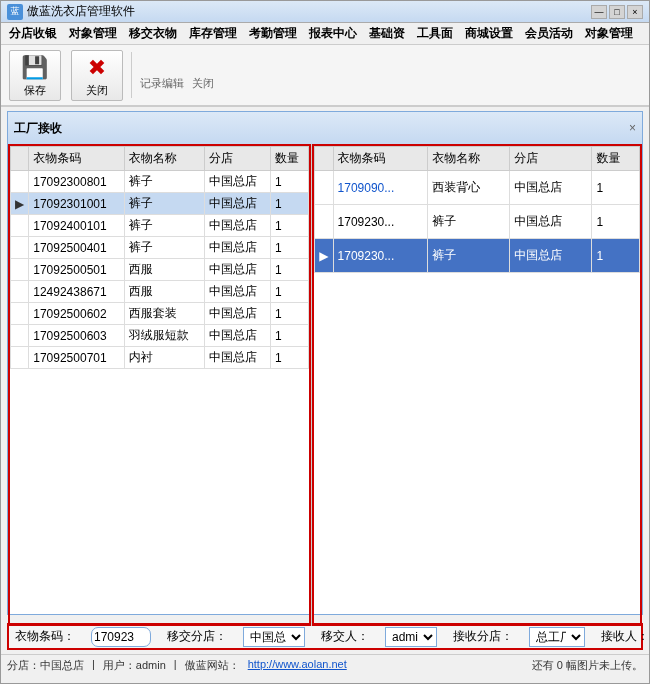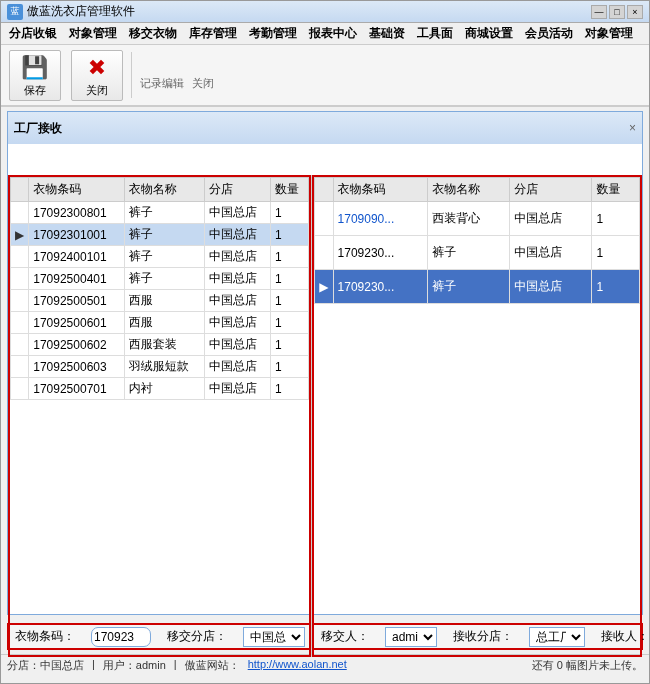--- a/index.html
+++ b/index.html
@@ -120,21 +120,20 @@
     .panel-close {
       font-size: 12px;
       cursor: pointer;
       color: #666;
     }
 
     
     .panel-body {
       display: flex;
       height: calc(100% - 20px);
-      margin-top: 31px;
     }
 
     .left-table-area {
       width: 48%;
       border-right: 1px solid #ccc;
       overflow: hidden;
       position: relative;
     }
     .right-table-area {
       width: 52%;
@@ -361,21 +360,21 @@
                 </tr>
                 <tr>
                   <td class="row-indicator"></td>
                   <td>17092500501</td>
                   <td>西服</td>
                   <td>中国总店</td>
                   <td>1</td>
                 </tr>
                 <tr>
                   <td class="row-indicator"></td>
-                  <td>17092500601</td>
+                  <td>12492438671</td>
                   <td>西服</td>
                   <td>中国总店</td>
                   <td>1</td>
                 </tr>
                 <tr>
                   <td class="row-indicator"></td>
                   <td>17092500602</td>
                   <td>西服套装</td>
                   <td>中国总店</td>
                   <td>1</td>

